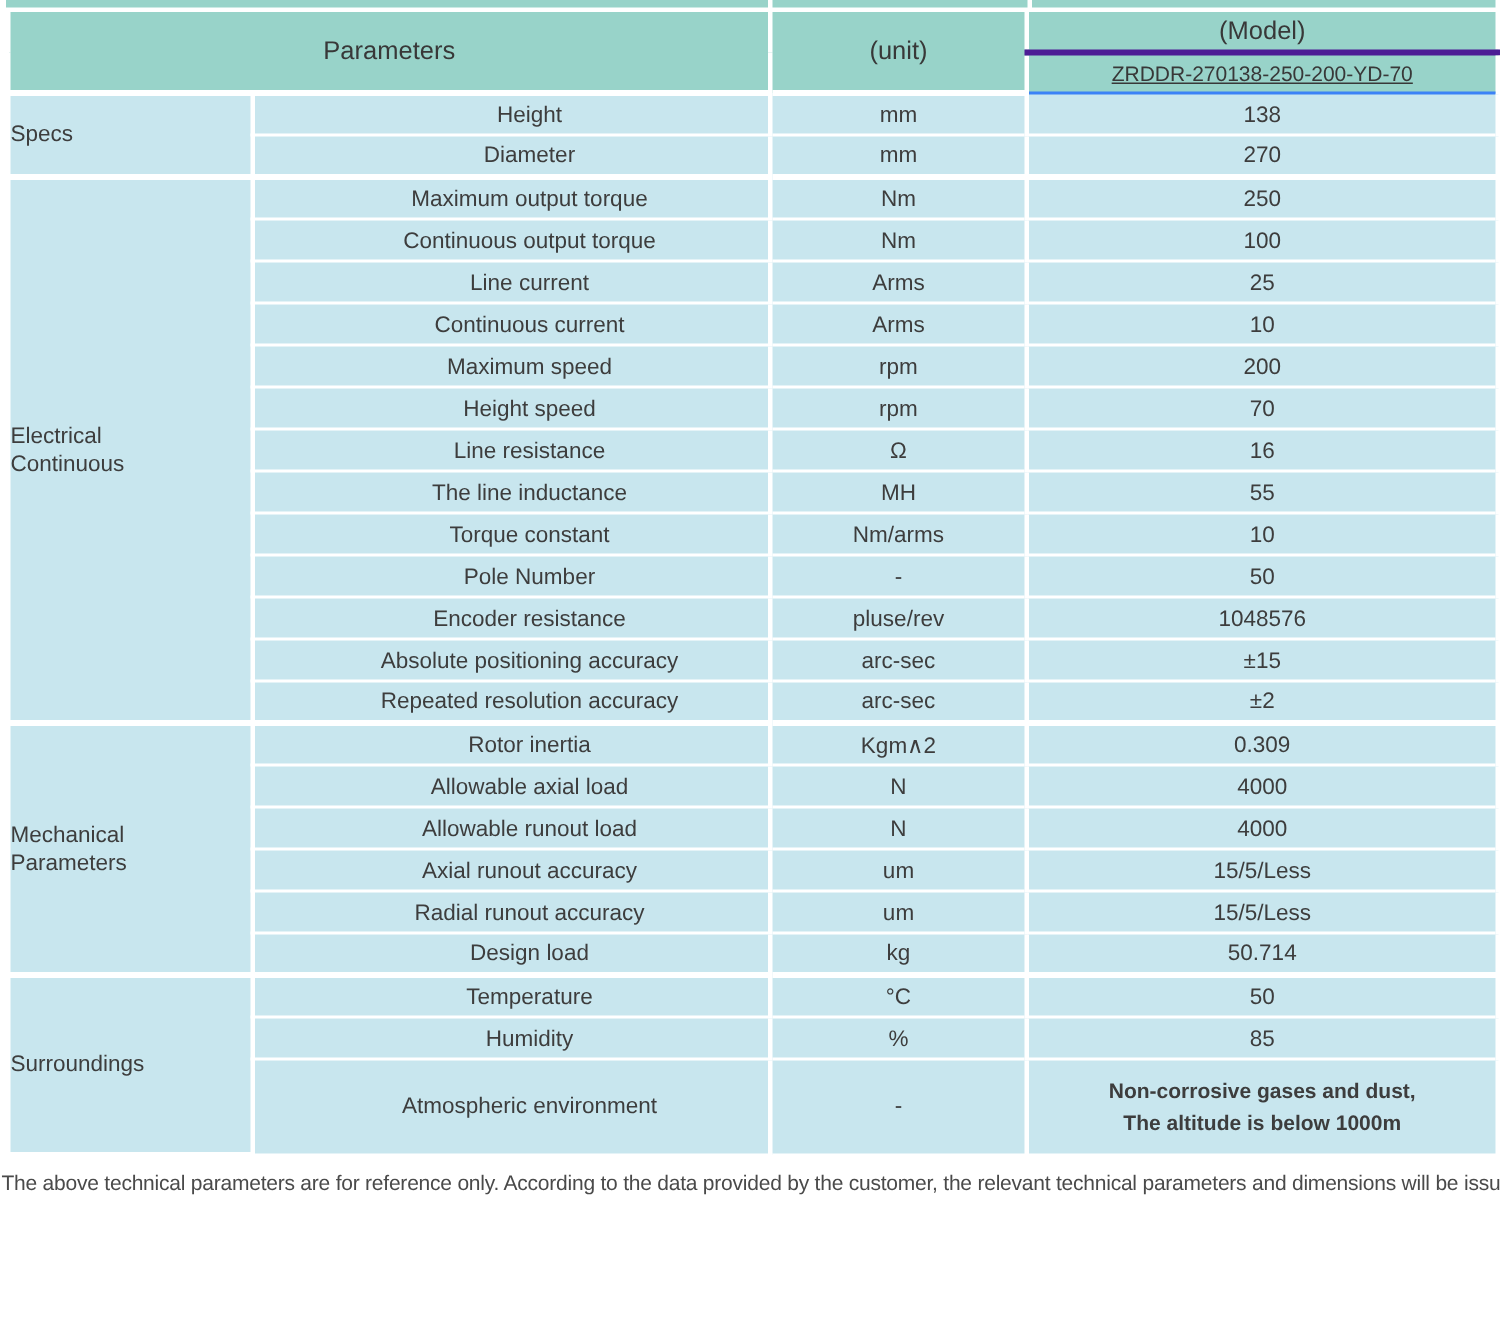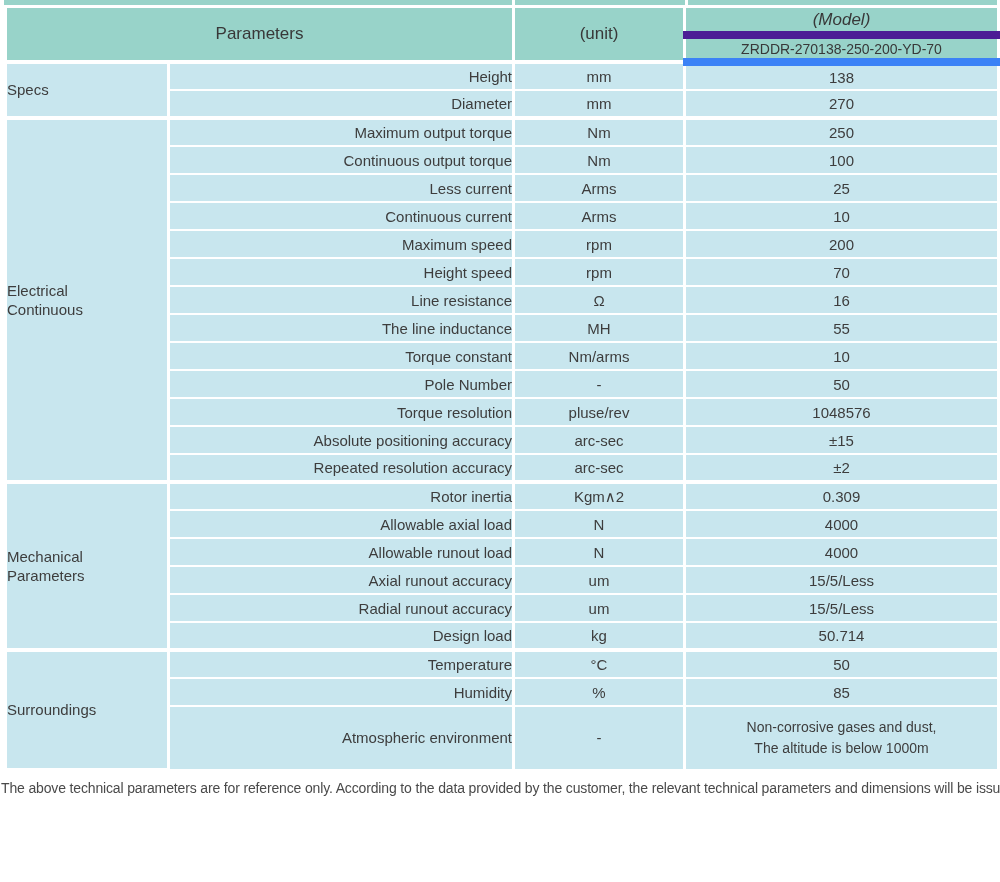--- a/index.html
+++ b/index.html
@@ -45,51 +45,52 @@
     background: var(--teal);
     font-weight: normal;
     font-size: 17px;
     color: #383838;
     height: 27px;
     border: 3px solid #fff;
     border-top: none;
     padding: 0;
     text-align: center;
   }
-  th.th-model { border-bottom: 8px solid #4c1d95; font-style: italic; }
+  th.th-model { border-bottom: 4px solid #4c1d95; }
   th.th-model-value { font-size: 14px; border-top: 2px solid #fff; }
   thead th.rspan { border-bottom: 4px solid #fff; }
-  th.th-model-value { border-bottom: 8px solid #3b82f6; }
+  th.th-model-value { border-bottom: 2px solid #3b82f6; text-decoration: underline; }
 
   td {
     background: var(--blue);
     font-size: 15px;
     height: 28px;
     padding: 0;
     border-left: 3px solid #fff;
     border-right: 3px solid #fff;
     border-top: 2px solid #fff;
     border-bottom: 2px solid #fff;
     text-align: center;
     vertical-align: middle;
   }
-  td.param { text-align: right; padding-left: 24px; }
+  td.param { text-align: center; padding-left: 24px; }
   td.section-label {
     text-align: left;
     white-space: pre-line;
     line-height: 1.3;
     border-bottom: 4px solid #fff;
   }
   td.section-end { border-bottom: 4px solid #fff; }
   tbody tr:last-child td { border-bottom: 3px solid #fff; }
   td.tall { height: 64px; }
   td.value.tall {
     white-space: pre-line;
     font-size: 14px;
     line-height: 1.5;
+    font-weight: bold;
   }
 
   .footer-note {
     margin-top: 8px;
     margin-left: 1px;
     width: 999px;
     font-size: 14px;
     letter-spacing: -0.15px;
     white-space: nowrap;
     color: #4a4a4a;
@@ -141,21 +142,21 @@
           <td class="param">Maximum output torque</td>
           <td class="unit">Nm</td>
           <td class="value">250</td>
         </tr>
         <tr>
           <td class="param">Continuous output torque</td>
           <td class="unit">Nm</td>
           <td class="value">100</td>
         </tr>
         <tr>
-          <td class="param">Less current</td>
+          <td class="param">Line current</td>
           <td class="unit">Arms</td>
           <td class="value">25</td>
         </tr>
         <tr>
           <td class="param">Continuous current</td>
           <td class="unit">Arms</td>
           <td class="value">10</td>
         </tr>
         <tr>
           <td class="param">Maximum speed</td>
@@ -181,21 +182,21 @@
           <td class="param">Torque constant</td>
           <td class="unit">Nm/arms</td>
           <td class="value">10</td>
         </tr>
         <tr>
           <td class="param">Pole Number</td>
           <td class="unit">-</td>
           <td class="value">50</td>
         </tr>
         <tr>
-          <td class="param">Torque resolution</td>
+          <td class="param">Encoder resistance</td>
           <td class="unit">pluse/rev</td>
           <td class="value">1048576</td>
         </tr>
         <tr>
           <td class="param">Absolute positioning accuracy</td>
           <td class="unit">arc-sec</td>
           <td class="value">±15</td>
         </tr>
         <tr>
           <td class="param section-end">Repeated resolution accuracy</td>

